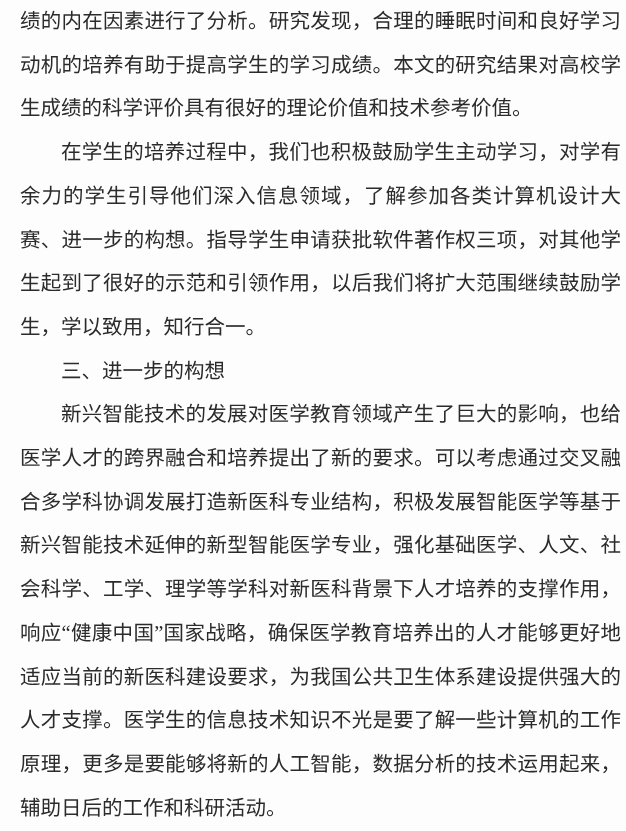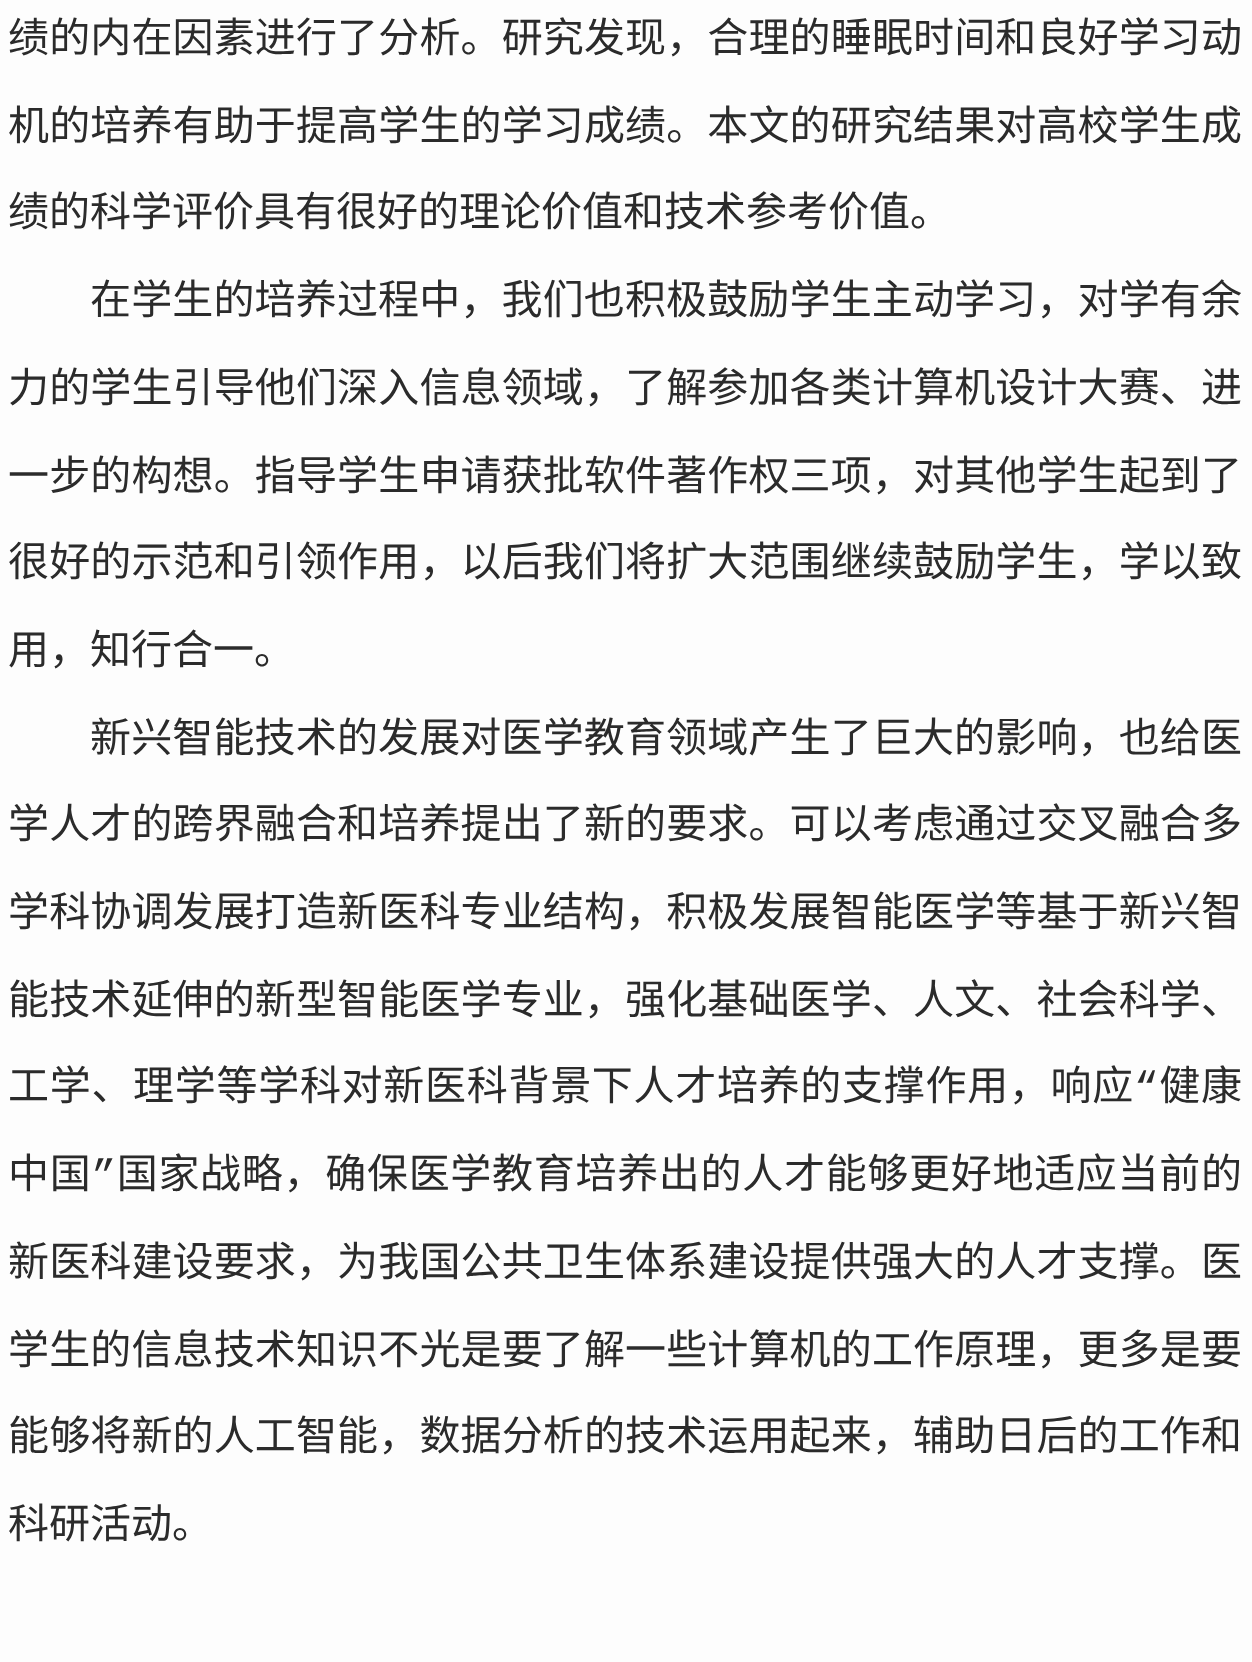--- a/index.html
+++ b/index.html
@@ -6,24 +6,24 @@
     margin: 0;
     padding: 0;
     background: #ffffff;
   }
   .doc-page {
     position: relative;
     width: 626px;
     height: 831px;
     box-sizing: border-box;
     margin: 0;
-    padding: 0 5px 0 4px;
+    padding: 0 5px 0 20px;
     background: #fdfdfd;
     overflow: hidden;
-    font-family: Liberation Mono, monospace;
+    font-family: Liberation Serif, serif;
     font-size: 20.5px;
     line-height: 43.7px;
     color: #2b2b2b;
     letter-spacing: 0;
   }
   .para {
     margin: 0;
     padding: 0;
     text-align: justify;
     text-justify: inter-ideograph;
@@ -35,14 +35,15 @@
   .para.heading {
     font-weight: normal; 
   }
 </style>
 </head>
 <body>
 
 <div class="doc-page">
   <p class="para">绩的内在因素进行了分析。研究发现，合理的睡眠时间和良好学习动机的培养有助于提高学生的学习成绩。本文的研究结果对高校学生成绩的科学评价具有很好的理论价值和技术参考价值。</p>
   <p class="para indent">在学生的培养过程中，我们也积极鼓励学生主动学习，对学有余力的学生引导他们深入信息领域，了解参加各类计算机设计大赛、进一步的构想。指导学生申请获批软件著作权三项，对其他学生起到了很好的示范和引领作用，以后我们将扩大范围继续鼓励学生，学以致用，知行合一。</p>
+  <p class="para indent heading">三、进一步的构想</p>
   <p class="para indent">新兴智能技术的发展对医学教育领域产生了巨大的影响，也给医学人才的跨界融合和培养提出了新的要求。可以考虑通过交叉融合多学科协调发展打造新医科专业结构，积极发展智能医学等基于新兴智能技术延伸的新型智能医学专业，强化基础医学、人文、社会科学、工学、理学等学科对新医科背景下人才培养的支撑作用，响应“健康中国”国家战略，确保医学教育培养出的人才能够更好地适应当前的新医科建设要求，为我国公共卫生体系建设提供强大的人才支撑。医学生的信息技术知识不光是要了解一些计算机的工作原理，更多是要能够将新的人工智能，数据分析的技术运用起来，辅助日后的工作和科研活动。</p>
 </div>
 
 </body></html>

